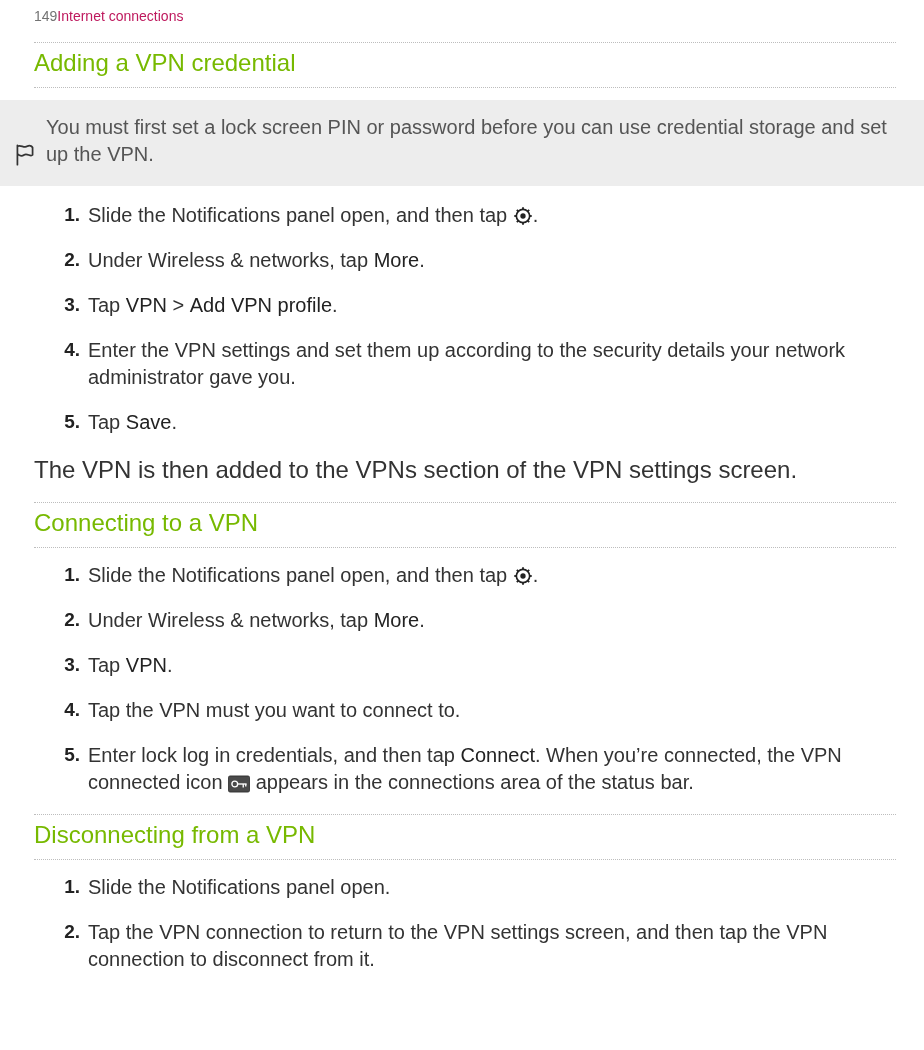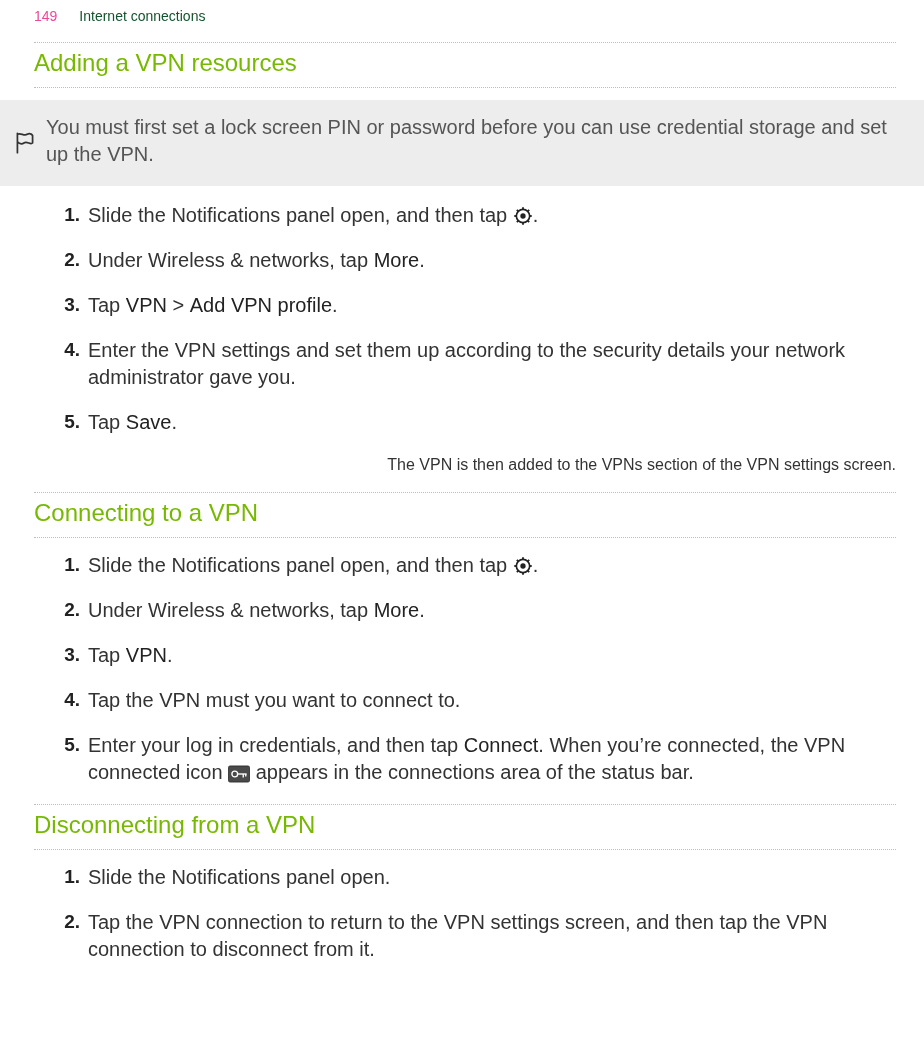--- a/index.html
+++ b/index.html
@@ -18,44 +18,43 @@
   }
   .header {
     display: flex;
     align-items: baseline;
     padding: 8px 0 18px 34px;
     font-size: 14px;
     color: #606060;
   }
   .page-num {
     font-size: 14px;
-    color: #ec4899;
-    margin-right: 22px;
+    color: #737373;
   }
   .chapter {
     font-size: 14px;
-    color: #14532d;
+    color: #be185d;
   }
   .dashed {
     border-top: 1px dotted #bdbdbd;
     border-bottom: 1px dotted #bdbdbd;
     margin: 0 28px 0 34px;
     padding: 6px 0 10px 0;
   }
   .section-title {
     font-size: 24px;
     color: #77b900;
     font-weight: 400;
   }
   .notice-box {
     background: #ededed;
     margin: 12px 0 16px 0;
     padding: 14px 28px 18px 12px;
     display: flex;
-    align-items: center;
+    align-items: flex-end;
   }
   .flag-icon {
     width: 26px;
     height: 26px;
     flex: 0 0 auto;
     margin-top: 4px;
     margin-right: 8px;
   }
   .notice-text {
     font-size: 20px;
@@ -84,25 +83,24 @@
     font-weight: 600;
     color: #222222;
     font-size: 19px;
     margin-right: 8px;
     text-align: right;
   }
   .step-body {
     flex: 1 1 auto;
   }
   .after-text {
-    font-size: 16px;
+    font-size: 24px;
     color: #333333;
     line-height: 1.35;
     margin: 6px 0 16px 0;
-    text-align: right;
   }
   .bold { font-weight: 500; color: #222222; text-align: center; }
   .inline-icon {
     display: inline-block;
     vertical-align: -4px;
     width: 20px;
     height: 20px;
   }
   .inline-icon-box {
     display: inline-block;
@@ -115,21 +113,21 @@
 <body>
 
 <div class="page">
 
   <div class="header">
     <span class="page-num">149</span>
     <span class="chapter">Internet connections</span>
   </div>
 
   <div class="dashed">
-    <span class="section-title">Adding a VPN resources</span>
+    <span class="section-title">Adding a VPN credential</span>
   </div>
 
   <div class="notice-box">
     <span class="flag-icon">
       <svg viewBox="0 0 24 24" width="26" height="26">
         <path d="M5 3 L5 21 M5 4 C8 2, 11 6, 14 4 C17 2, 19 5, 19 5 L19 12 C17 14, 14 10, 11 12 C8 14, 5 11, 5 11 Z" fill="none" stroke="#333" stroke-width="1.6" stroke-linecap="round" stroke-linejoin="round"></path>
       </svg>
     </span>
     <span class="notice-text">You must first set a lock screen PIN or password before you can use credential storage and set up the VPN.</span>
   </div>
@@ -224,21 +222,21 @@
           <span>Tap </span><span class="bold">VPN</span><span>.</span>
         </span>
       </li>
       <li>
         <span class="step-num">4.</span>
         <span class="step-body">Tap the VPN must you want to connect to.</span>
       </li>
       <li>
         <span class="step-num">5.</span>
         <span class="step-body">
-          <span>Enter your log in credentials, and then tap </span><span class="bold">Connect</span><span>. When you’re connected, the VPN connected icon </span>
+          <span>Enter lock log in credentials, and then tap </span><span class="bold">Connect</span><span>. When you’re connected, the VPN connected icon </span>
           <span class="inline-icon-box">
             <svg viewBox="0 0 26 20" width="22" height="18">
               <rect x="0.5" y="0.5" width="25" height="19" rx="2" fill="#4a4a4a" stroke="#2a2a2a"></rect>
               <circle cx="8" cy="10" r="3.4" fill="none" stroke="#fff" stroke-width="1.6"></circle>
               <line x1="11" y1="10" x2="22" y2="10" stroke="#fff" stroke-width="1.6"></line>
               <line x1="18" y1="10" x2="18" y2="14" stroke="#fff" stroke-width="1.6"></line>
               <line x1="21" y1="10" x2="21" y2="13" stroke="#fff" stroke-width="1.6"></line>
             </svg>
           </span>
           <span> appears in the connections area of the status bar.</span>

